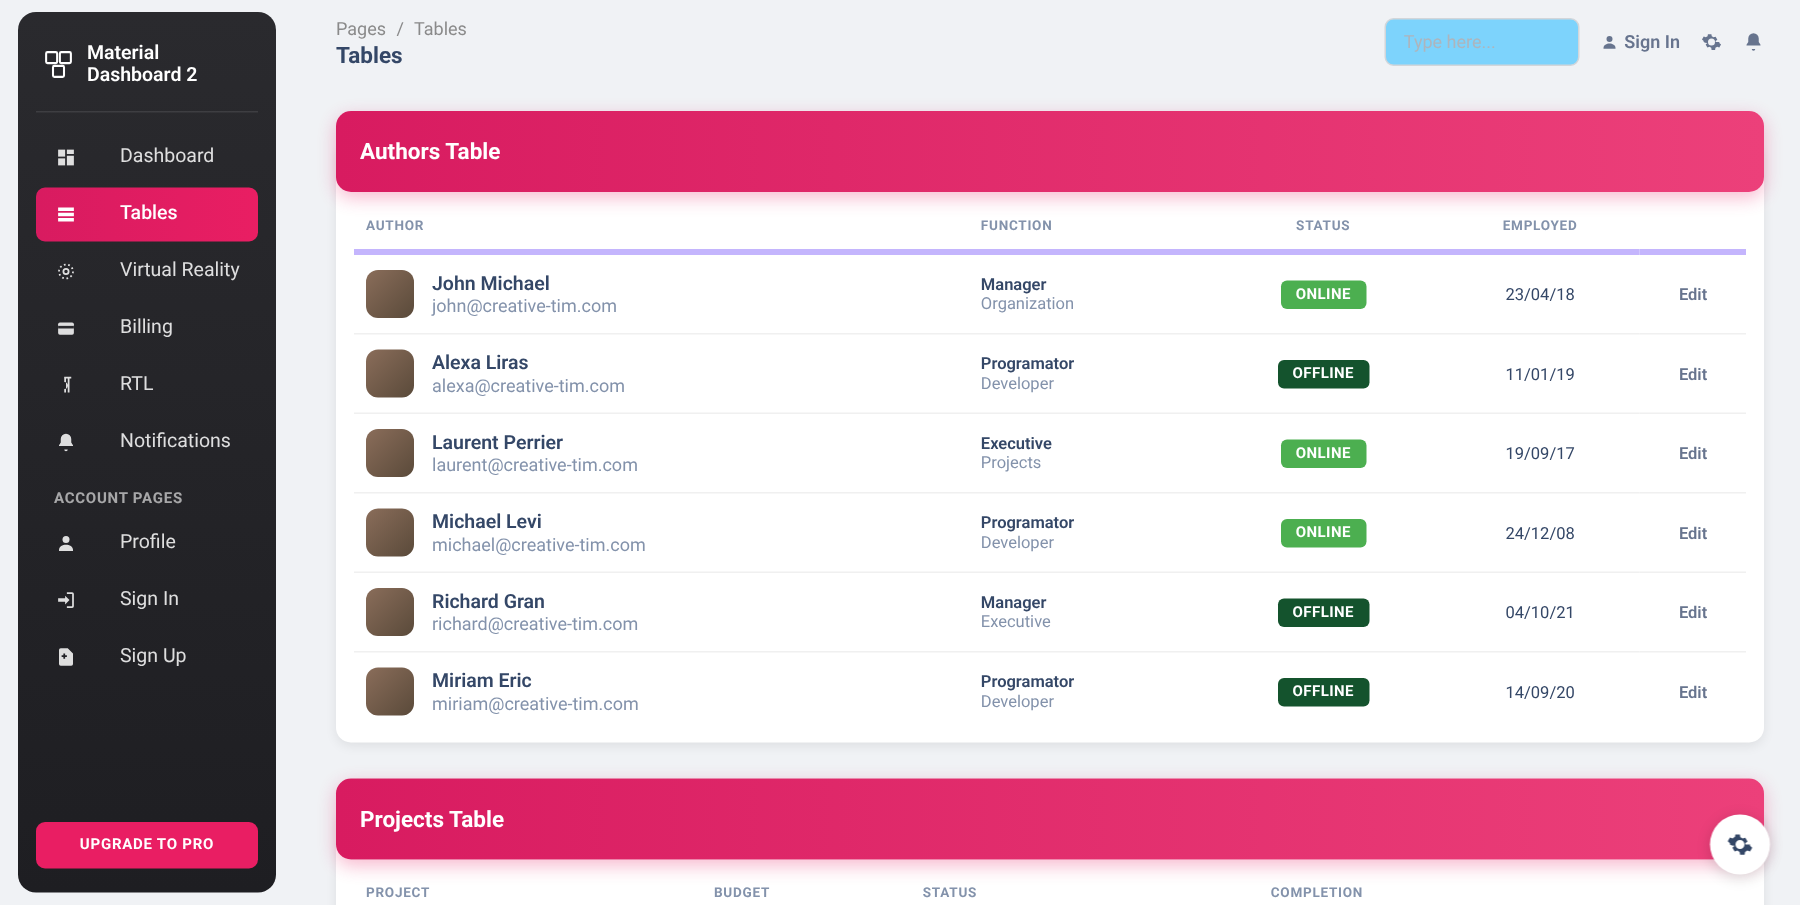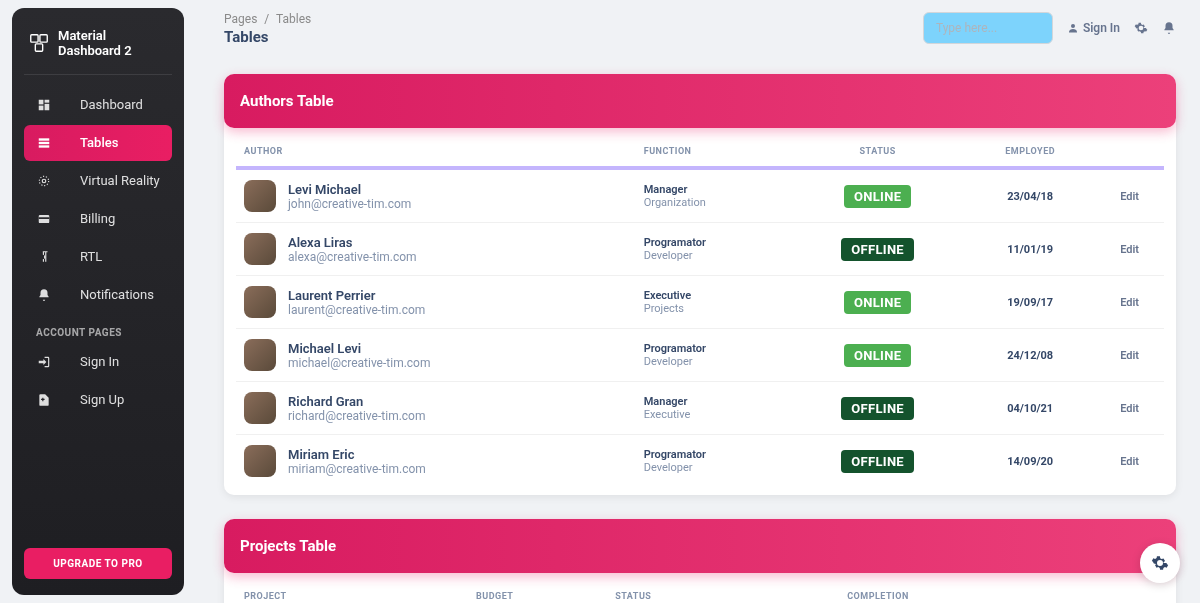--- a/index.html
+++ b/index.html
@@ -41,24 +41,24 @@
 th { text-align: left; font-size: 9px; font-weight: 700; color: #8392ab; padding: 10px 8px; letter-spacing: 0.5px; border-bottom: 4px solid #c4b5fd; }
 th.center, td.center { text-align: center; }
 td { padding: 10px 8px; border-bottom: 1px solid #f0f0f0; font-size: 12px; vertical-align: middle; }
 tr:last-child td { border-bottom: none; }
 .author-cell { display: flex; align-items: center; gap: 12px; }
 .avatar { width: 32px; height: 32px; border-radius: 8px; background: linear-gradient(135deg,#8a6d5a,#5a4a3a); flex-shrink: 0; }
 .author-name { font-size: 13px; font-weight: 600; color: #344767; }
 .author-email { font-size: 12px; color: #8392ab; }
 .func-role { font-size: 11px; font-weight: 600; color: #344767; }
 .func-sub { font-size: 11px; color: #8392ab; }
-.badge { display: inline-block; padding: 4px 10px; border-radius: 4px; font-size: 13px; font-weight: 700; color: #fff; letter-spacing: 0.3px; }
+.badge { display: inline-block; padding: 4px 10px; border-radius: 4px; font-size: 10px; font-weight: 700; color: #fff; letter-spacing: 0.3px; }
 .badge.online { background: #4caf50; }
 .badge.offline { background: #14532d; }
-.date-cell { font-size: 11px; font-weight: 700; color: #344767; }
+.date-cell { font-size: 11px; font-weight: 400; color: #344767; }
 .edit-link { font-size: 11px; font-weight: 600; color: #67748e; cursor: pointer; }
 
 .fab { position: fixed; bottom: 20px; right: 20px; width: 40px; height: 40px; background: #fff; border-radius: 50%; box-shadow: 0 2px 10px rgba(0,0,0,0.15); display: flex; align-items: center; justify-content: center; cursor: pointer; }
 
 svg { display: block; }
 </style>
 </head>
 <body>
 
 <aside class="sidebar">
@@ -122,20 +122,29 @@
     </div>
     <div class="nav-item">
       <span class="nav-icon">
           <svg width="14" height="14" viewBox="0 0 24 24" fill="currentColor">
             <path d="M12 2a6 6 0 0 0-6 6v4l-2 3v1h16v-1l-2-3V8a6 6 0 0 0-6-6zm0 20a2 2 0 0 0 2-2h-4a2 2 0 0 0 2 2z"></path>
           </svg>
         </span>
       <span>Notifications</span>
     </div>
     <div class="nav-heading">ACCOUNT PAGES</div>
+    <div class="nav-item">
+      <span class="nav-icon">
+          <svg width="14" height="14" viewBox="0 0 24 24" fill="currentColor">
+            <circle cx="12" cy="8" r="4"></circle>
+            <path d="M4 20c0-4 4-6 8-6s8 2 8 6v1H4z"></path>
+          </svg>
+        </span>
+      <span>Profile</span>
+    </div>
     <div class="nav-item">
       <span class="nav-icon">
           <svg width="14" height="14" viewBox="0 0 24 24" fill="currentColor">
             <path d="M11 7l5 5-5 5v-3H3v-4h8V7zm8-4h-6v2h6v14h-6v2h6a2 2 0 0 0 2-2V5a2 2 0 0 0-2-2z"></path>
           </svg>
         </span>
       <span>Sign In</span>
     </div>
     <div class="nav-item">
       <span class="nav-icon">
@@ -198,21 +207,21 @@
               <th class="center">EMPLOYED</th>
               <th></th>
             </tr>
           </thead>
           <tbody id="authors-body">
               <tr>
     <td>
                   <div class="author-cell">
       <div class="avatar"></div>
       <div>
-        <div class="author-name">Levi Michael</div>
+        <div class="author-name">John Michael</div>
         <div class="author-email">john@creative-tim.com</div>
       </div>
     </div>
                 </td>
     <td>
       <div class="func-role">Manager</div>
       <div class="func-sub">Organization</div>
     </td>
     <td class="center"><span class="badge online">ONLINE</span></td>
     <td class="center"><span class="date-cell">23/04/18</span></td>

